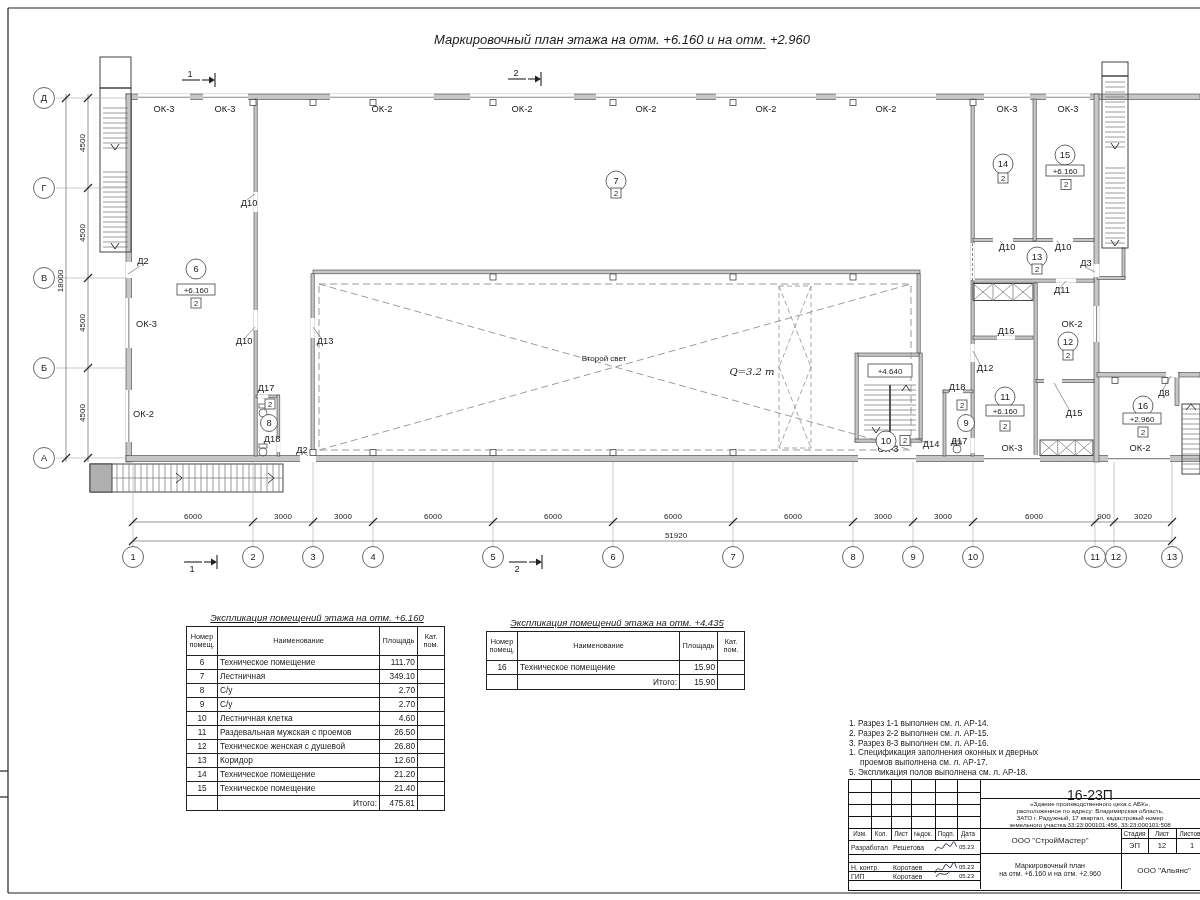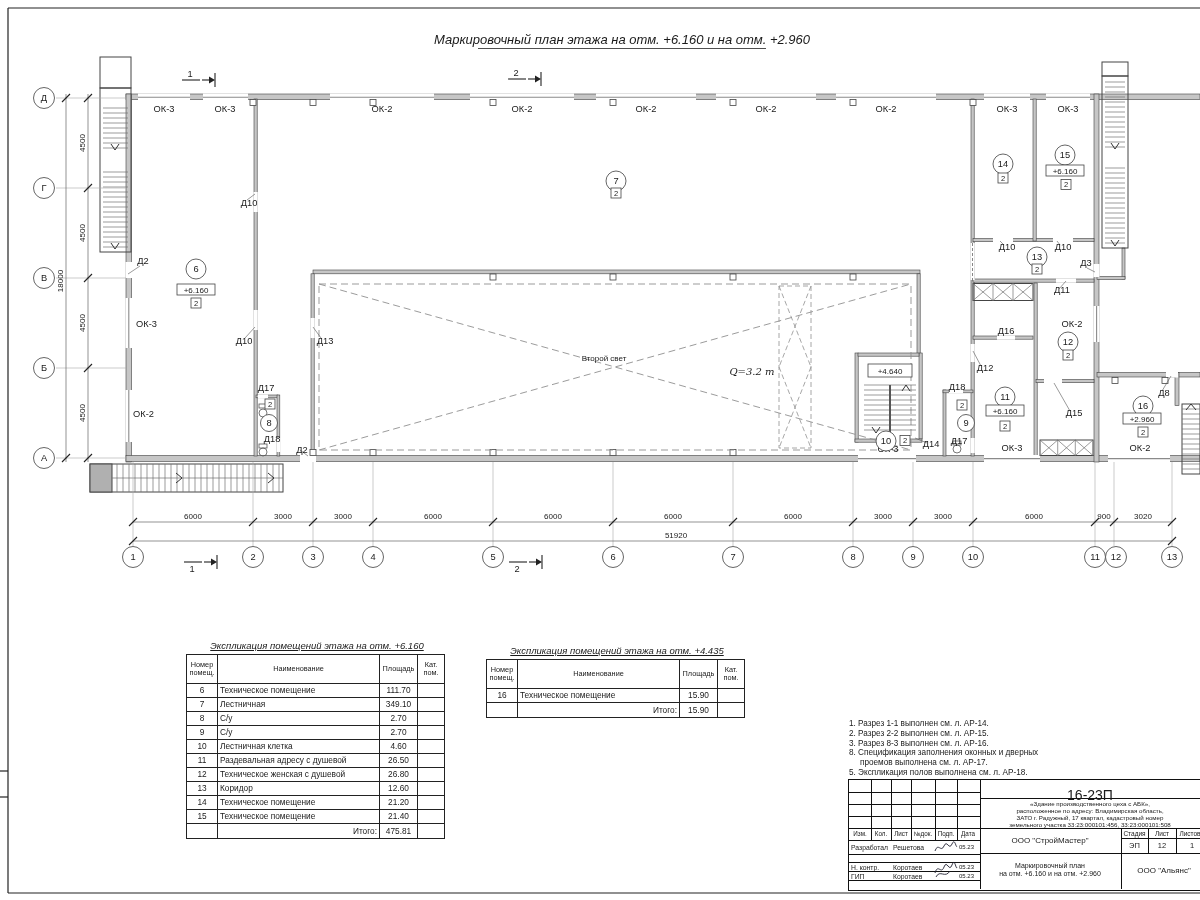--- a/index.html
+++ b/index.html
@@ -23,26 +23,26 @@
   .tick{stroke:#222;stroke-width:1.1;}
   .bub{fill:#fff;stroke:#555;stroke-width:0.9;}
   .box{fill:#fff;stroke:#444;stroke-width:0.8;}
   .sq{fill:#fff;stroke:#444;stroke-width:0.8;}
   .ldr{stroke:#555;stroke-width:0.6;}
   .chv{fill:none;stroke:#333;stroke-width:1;}
   .fix{fill:none;stroke:#555;stroke-width:0.8;}
   .frame{stroke:#222;stroke-width:1.2;}
   
   .expl{position:absolute;width:262px;}
-  .expl-title{font-size:9.5px;font-style:italic;text-align:center;text-decoration:underline;margin-bottom:3px;white-space:nowrap;margin-top:28px;}
+  .expl-title{font-size:9.5px;font-style:italic;text-align:center;text-decoration:underline;margin-bottom:3px;white-space:nowrap;}
   .expl table{border-collapse:collapse;table-layout:fixed;width:258px;border:1.6px solid #222;}
   .expl td,.expl th{border:1px solid #222;font-weight:normal;font-size:8.3px;padding:0 2px;overflow:hidden;}
   .expl th{font-size:7.3px;line-height:8px;text-align:center;height:28px;}
   .expl td{height:13px;line-height:11px;}
-  .c-num{text-align:center;} .c-name{text-align:left;} .c-area{text-align:center;} 
+  .c-num{text-align:center;} .c-name{text-align:left;} .c-area{text-align:right;} 
   .totrow td{height:14px;} .tot-lbl{text-align:right;padding-right:4px;}
   
   #notes{position:absolute;left:849px;top:719px;width:330px;font-size:8.2px;line-height:9.8px;}
   #notes .wrapline{padding-left:11px;}
   
   #tb{position:absolute;left:848px;top:779px;width:352px;height:112px;border:1.6px solid #111;border-right:none;box-sizing:border-box;}
   .tbl{position:absolute;background:#111;}
   .tbt{position:absolute;font-size:6.8px;line-height:7.5px;white-space:nowrap;}
   .tbc{text-align:center;transform:translateX(-50%);}
 </style>
@@ -516,21 +516,21 @@
             <td></td>
           </tr>
     <tr>
             <td class="c-num">10</td>
             <td class="c-name">Лестничная клетка</td>
             <td class="c-area">4.60</td>
             <td></td>
           </tr>
     <tr>
             <td class="c-num">11</td>
-            <td class="c-name">Раздевальная адресу с душевой</td>
+            <td class="c-name">Раздевальная мужская с проемов</td>
             <td class="c-area">26.50</td>
             <td></td>
           </tr>
     <tr>
             <td class="c-num">12</td>
             <td class="c-name">Техническое женская с душевой</td>
             <td class="c-area">26.80</td>
             <td></td>
           </tr>
     <tr>
@@ -590,21 +590,21 @@
             <td></td>
           </tr>
   </tbody>
       </table>
 </div>
 
 <div id="notes">
   <div>1. Разрез 1-1 выполнен см. л. АР-14.</div>
   <div>2. Разрез 2-2 выполнен см. л. АР-15.</div>
   <div>3. Разрез 8-3 выполнен см. л. АР-16.</div>
-  <div>8. Спецификация заполнения оконных и дверных</div>
+  <div>1. Спецификация заполнения оконных и дверных</div>
   <div class="wrapline">проемов выполнена см. л. АР-17.</div>
   <div>5. Экспликация полов выполнена см. л. АР-18.</div>
 </div>
 
 <div id="tb">
   <div class="tbl" style="left:131px;top:0;width:1px;height:109px;"></div>
   <div class="tbl" style="left:0;top:12px;width:131px;height:1px;"></div>
   <div class="tbl" style="left:0;top:24px;width:131px;height:1px;"></div>
   <div class="tbl" style="left:0;top:36px;width:131px;height:1px;"></div>
   <div class="tbl" style="left:0;top:48px;width:131px;height:1px;"></div>

